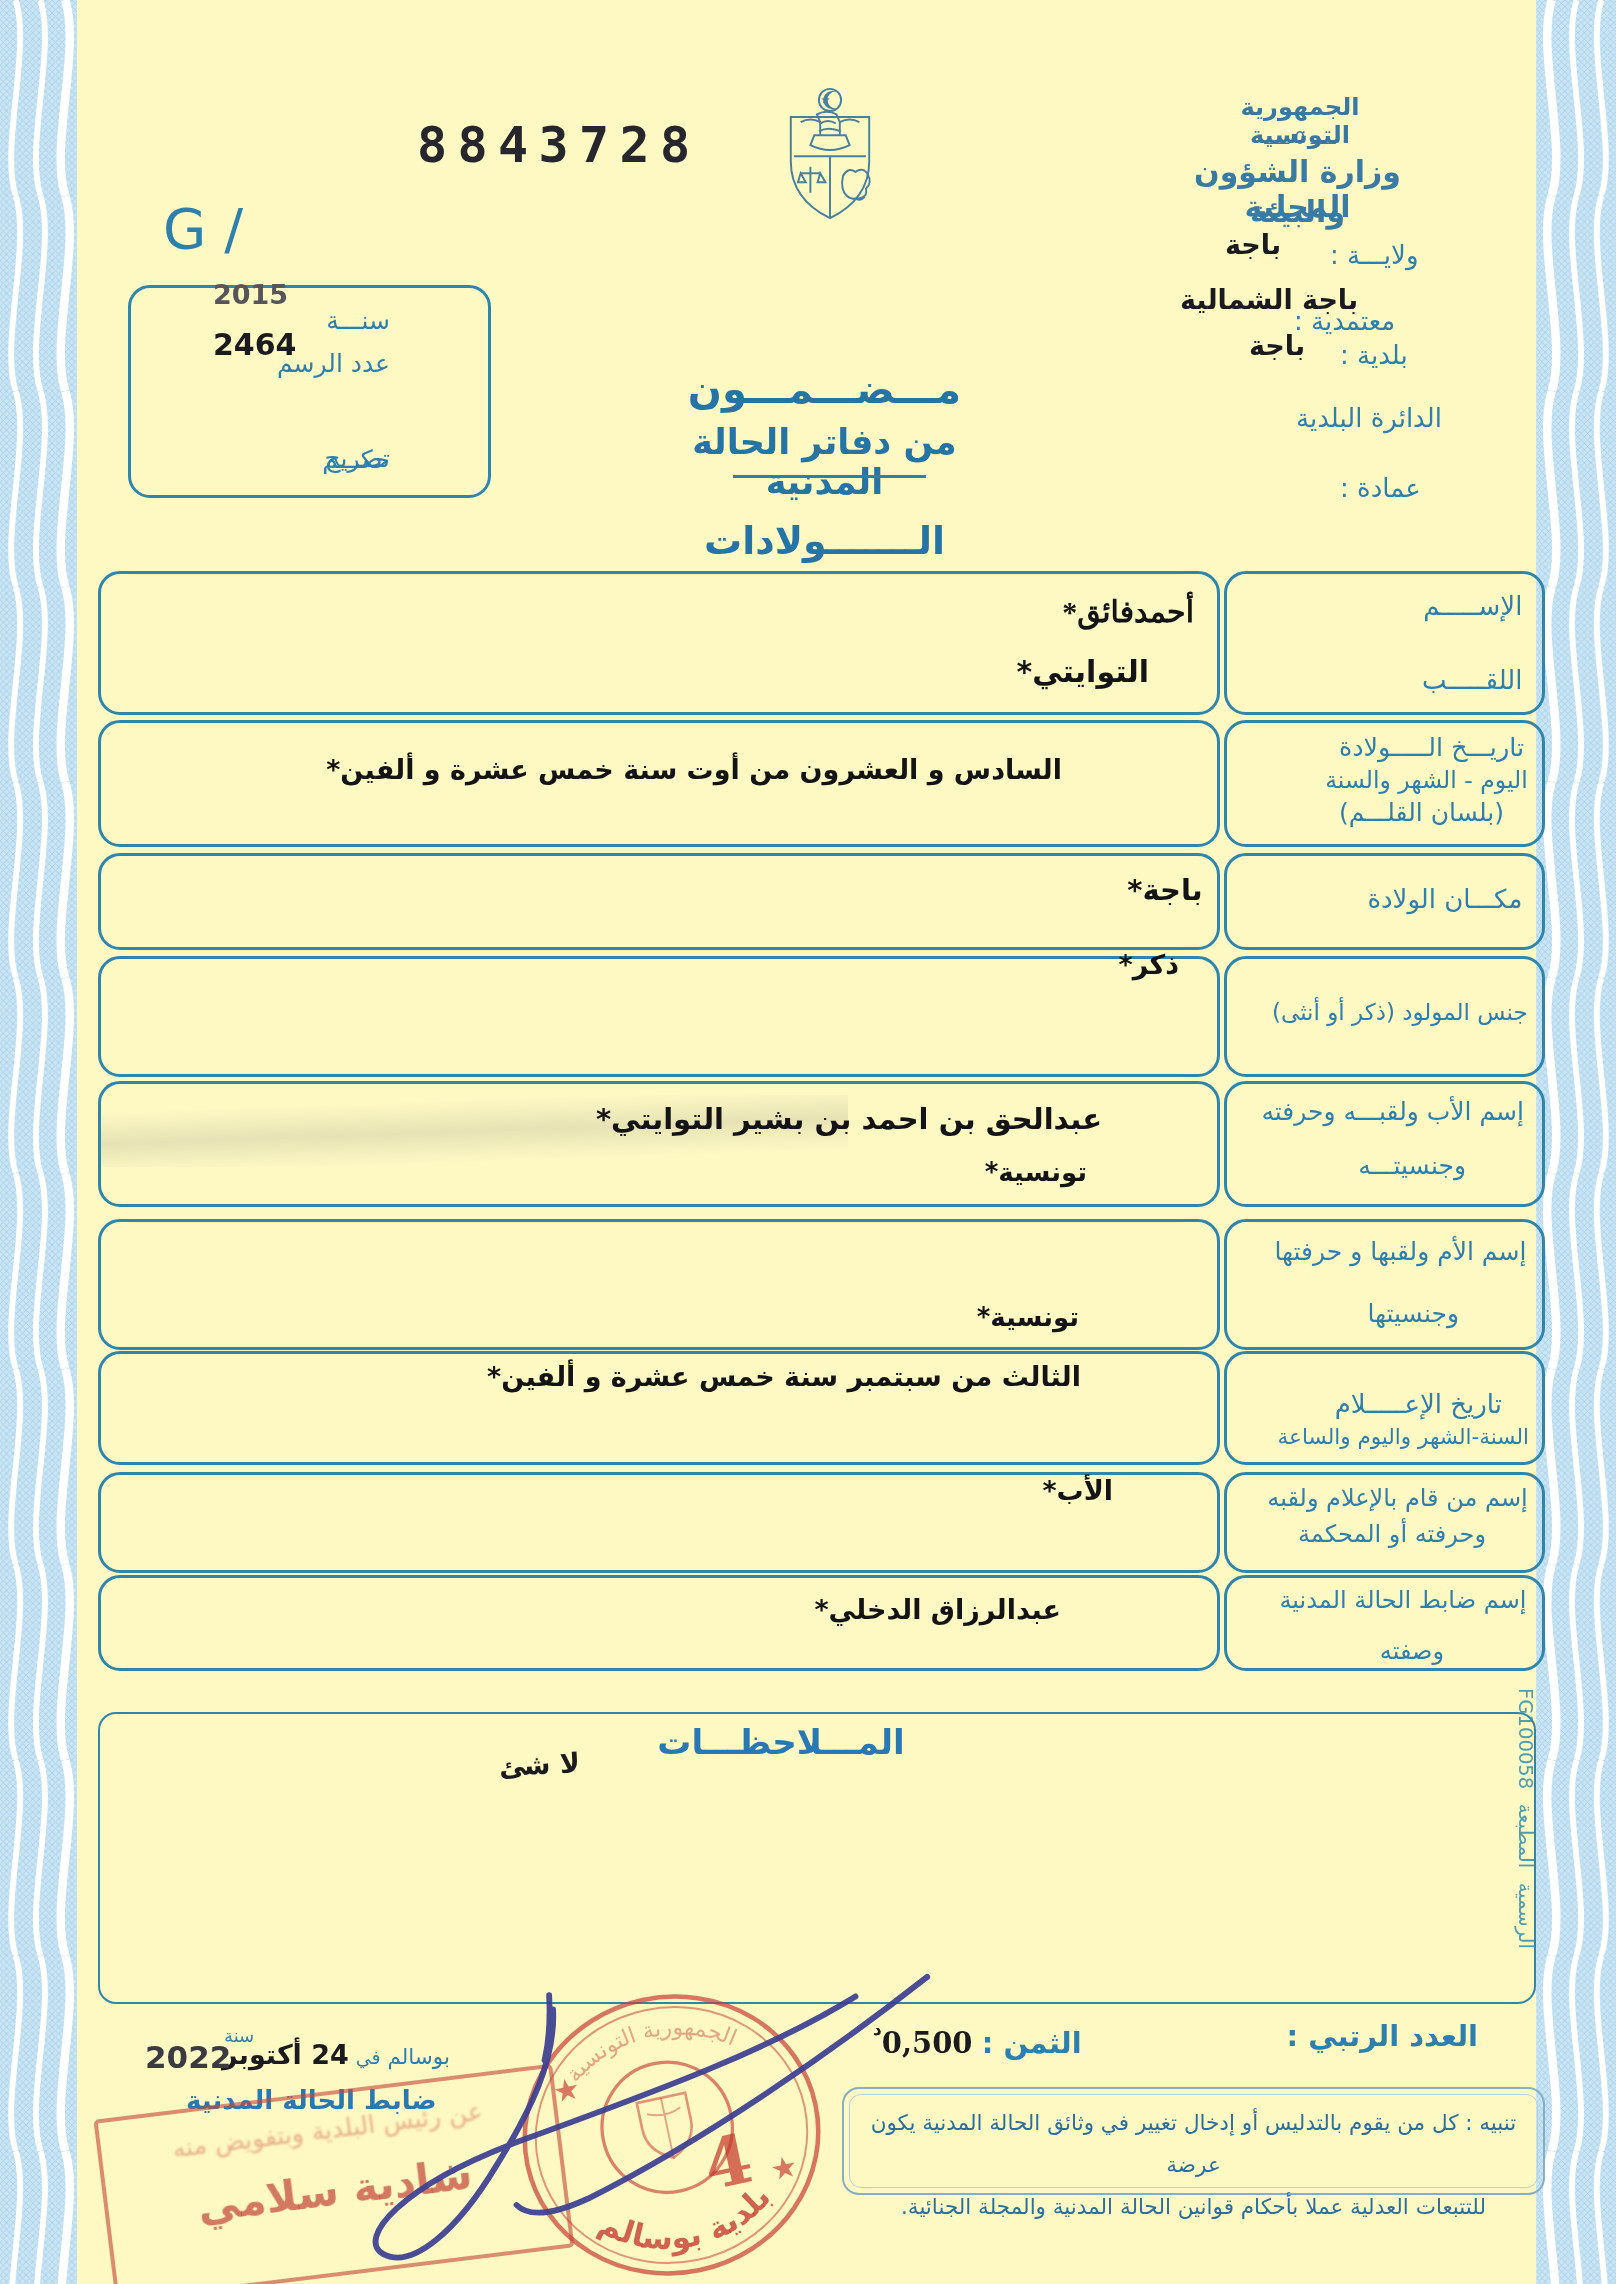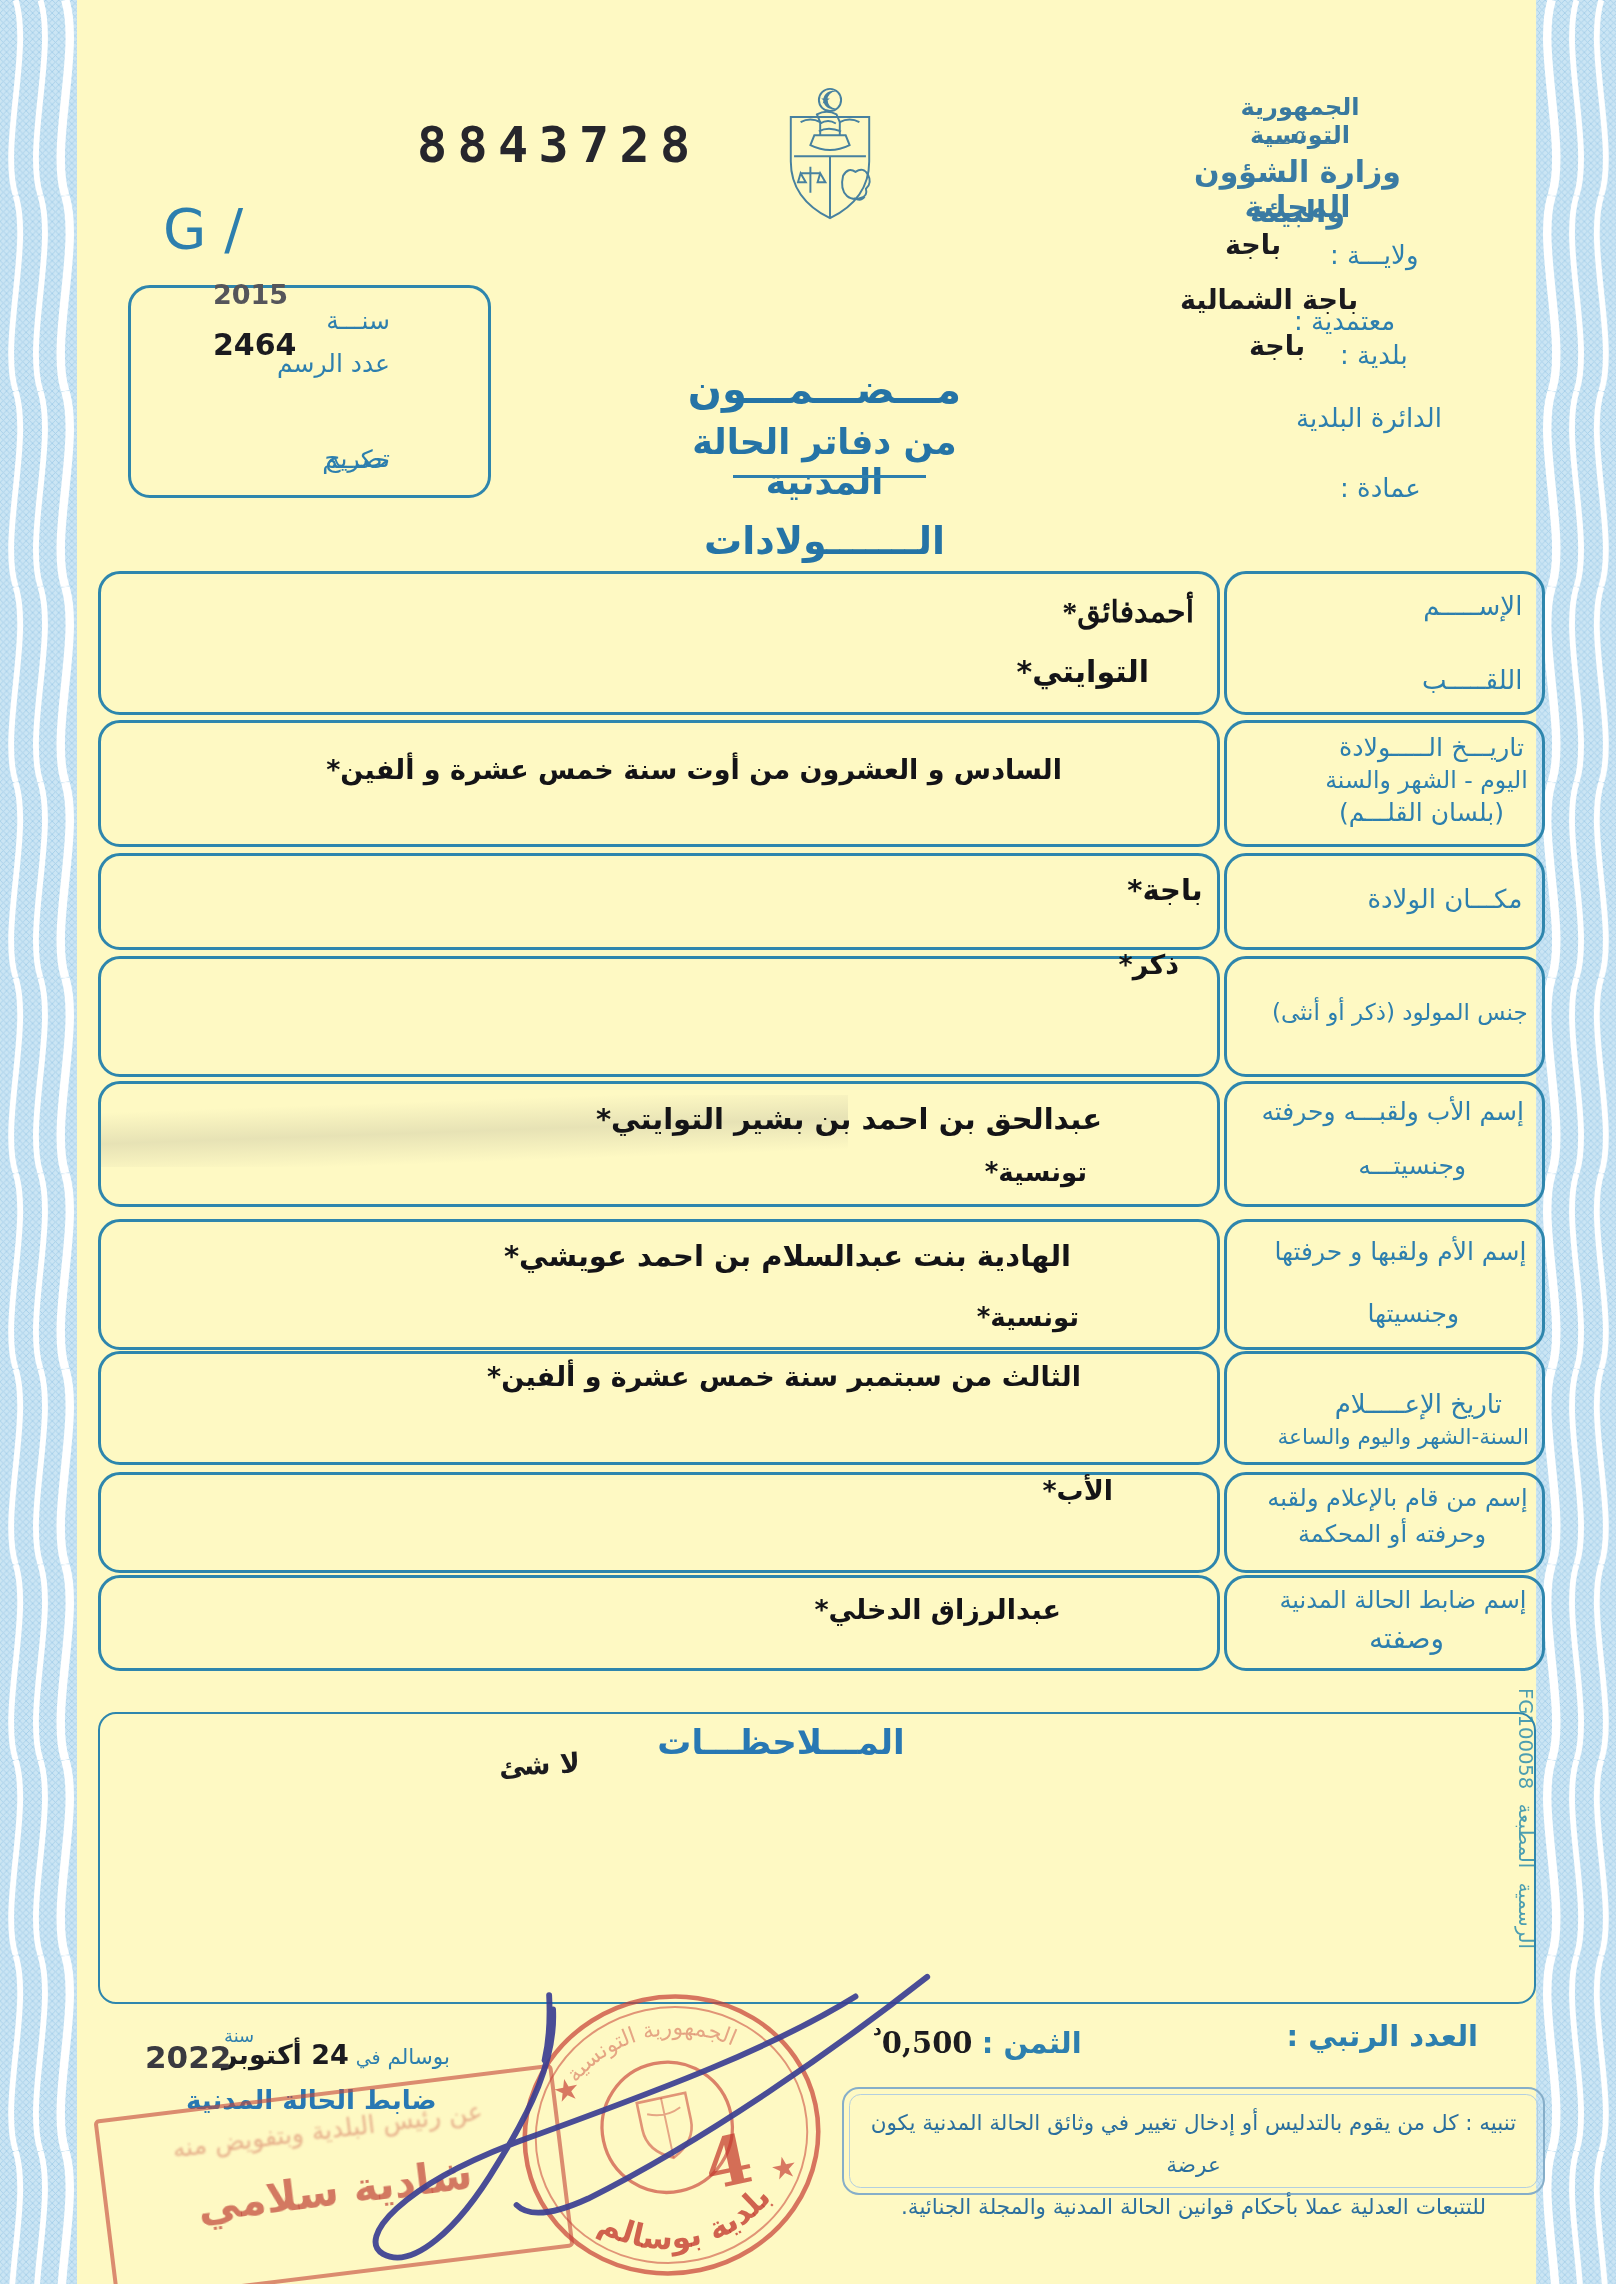--- a/index.html
+++ b/index.html
@@ -131,21 +131,20 @@
   <div class="box" style="left:98px;top:1081px;width:1116px;height:120px;">
     <div class="val" style="top:18px;padding-right:115px;font-size:29px;">عبدالحق بن احمد بن بشير التوايتي*</div>
     <div class="val" style="top:73px;padding-right:130px;font-size:26px;">تونسية*</div>
   </div>
   <div class="box" style="left:1224px;top:1081px;width:315px;height:120px;">
     <div class="lbl" style="right:18px;top:11.7px;font-size:25px;">إسم الأب ولقبـــه وحرفته</div>
     <div class="lbl" style="right:76px;top:66px;font-size:25px;">وجنسيتـــه</div>
   </div>
 
   <div class="box" style="left:98px;top:1219px;width:1116px;height:125px;">
-    <div class="val" style="top:17px;padding-right:146px;font-size:29px;">الهادية بنت عبدالسلام بن احمد عويشي*</div>
     <div class="val" style="top:80px;padding-right:138px;font-size:26px;">تونسية*</div>
   </div>
   <div class="box" style="left:1224px;top:1219px;width:315px;height:125px;">
     <div class="lbl" style="right:15.6px;top:14.3px;font-size:25px;">إسم الأم ولقبها و حرفتها</div>
     <div class="lbl" style="right:83px;top:76px;font-size:25px;margin-left:33px;">وجنسيتها</div>
   </div>
 
   <div class="box" style="left:98px;top:1351px;width:1116px;height:108px;">
     <div class="val" style="top:6.5px;padding-right:136px;font-size:27px;">الثالث من سبتمبر سنة خمس عشرة و ألفين*</div>
   </div>
@@ -160,21 +159,21 @@
   <div class="box" style="left:1224px;top:1472px;width:315px;height:95px;">
     <div class="lbl" style="right:14.3px;top:7.8px;font-size:24px;">إسم من قام بالإعلام ولقبه</div>
     <div class="lbl" style="right:56px;top:44px;font-size:24px;">وحرفته أو المحكمة</div>
   </div>
 
   <div class="box" style="left:98px;top:1575px;width:1116px;height:90px;">
     <div class="val" style="top:15.6px;padding-right:156px;font-size:27px;">عبدالرزاق الدخلي*</div>
   </div>
   <div class="box" style="left:1224px;top:1575px;width:315px;height:90px;">
     <div class="lbl" style="right:15.6px;top:6.5px;font-size:24px;">إسم ضابط الحالة المدنية</div>
-    <div class="lbl" style="right:98px;top:43px;font-size:28px;">وصفته</div>
+    <div class="lbl" style="right:98px;top:58px;font-size:24px;">وصفته</div>
   </div>
 
   <div class="box" style="left:98px;top:1712px;width:1434px;height:288px;border-width:2.6px;border-radius:18px;">
     <div class="abs ar bold" style="left:541px;top:7.8px;width:280px;text-align:center;font-size:34px;color:#2878b3;">المـــلاحظـــات</div>
     <div class="abs ar bold black" style="left:399px;top:35px;font-size:27px;transform:rotate(-3deg);">لا شئ</div>
   </div>
 
   <div class="vertical-print" style="left:1330px;top:1804px;width:391px;height:29px;">
     <span>FG100058</span>
     <span class="ar">المطبعة</span>

